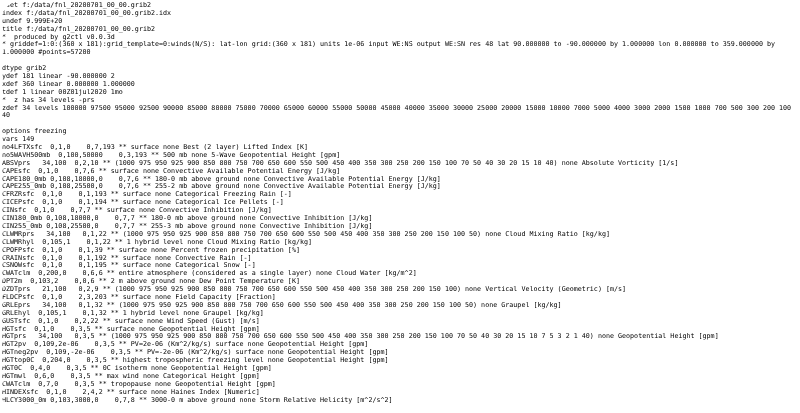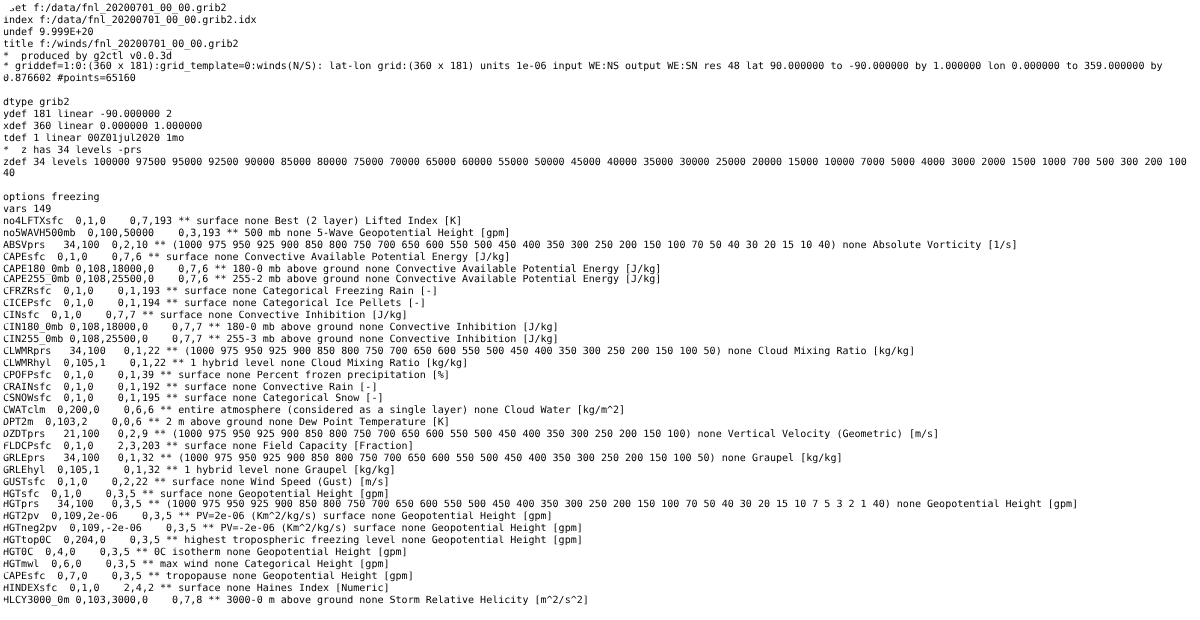--- a/index.html
+++ b/index.html
@@ -35,24 +35,24 @@
 </style>
 </head>
 <body>
 
 <div class="screen">
   <div class="caret"></div>
   <div class="content">
       <div class="line">dset f:/data/fnl_20200701_00_00.grib2</div>
       <div class="line">index f:/data/fnl_20200701_00_00.grib2.idx</div>
       <div class="line">undef 9.999E+20</div>
-      <div class="line">title f:/winds/fnl_20200701_00_00.grib2</div>
+      <div class="line">title f:/data/fnl_20200701_00_00.grib2</div>
       <div class="line">*  produced by g2ctl v0.0.3d</div>
       <div class="line">* griddef=1:0:(360 x 181):grid_template=0:winds(N/S): lat-lon grid:(360 x 181) units 1e-06 input WE:NS output WE:SN res 48 lat 90.000000 to -90.000000 by 1.000000 lon 0.000000 to 359.000000 by</div>
-      <div class="line">0.876602 #points=65160</div>
+      <div class="line">1.000000 #points=57200</div>
       <div class="line"></div>
       <div class="line">dtype grib2</div>
       <div class="line">ydef 181 linear -90.000000 2</div>
       <div class="line">xdef 360 linear 0.000000 1.000000</div>
       <div class="line">tdef 1 linear 00Z01jul2020 1mo</div>
       <div class="line">*  z has 34 levels -prs</div>
       <div class="line">zdef 34 levels 100000 97500 95000 92500 90000 85000 80000 75000 70000 65000 60000 55000 50000 45000 40000 35000 30000 25000 20000 15000 10000 7000 5000 4000 3000 2000 1500 1000 700 500 300 200 100</div>
       <div class="line">40</div>
       <div class="line"></div>
       <div class="line">options freezing</div>
@@ -80,17 +80,17 @@
       <div class="line">GRLEprs   34,100   0,1,32 ** (1000 975 950 925 900 850 800 750 700 650 600 550 500 450 400 350 300 250 200 150 100 50) none Graupel [kg/kg]</div>
       <div class="line">GRLEhyl  0,105,1    0,1,32 ** 1 hybrid level none Graupel [kg/kg]</div>
       <div class="line">GUSTsfc  0,1,0    0,2,22 ** surface none Wind Speed (Gust) [m/s]</div>
       <div class="line">HGTsfc  0,1,0    0,3,5 ** surface none Geopotential Height [gpm]</div>
       <div class="line">HGTprs   34,100   0,3,5 ** (1000 975 950 925 900 850 800 750 700 650 600 550 500 450 400 350 300 250 200 150 100 70 50 40 30 20 15 10 7 5 3 2 1 40) none Geopotential Height [gpm]</div>
       <div class="line">HGT2pv  0,109,2e-06    0,3,5 ** PV=2e-06 (Km^2/kg/s) surface none Geopotential Height [gpm]</div>
       <div class="line">HGTneg2pv  0,109,-2e-06    0,3,5 ** PV=-2e-06 (Km^2/kg/s) surface none Geopotential Height [gpm]</div>
       <div class="line">HGTtop0C  0,204,0    0,3,5 ** highest tropospheric freezing level none Geopotential Height [gpm]</div>
       <div class="line">HGT0C  0,4,0    0,3,5 ** 0C isotherm none Geopotential Height [gpm]</div>
       <div class="line">HGTmwl  0,6,0    0,3,5 ** max wind none Categorical Height [gpm]</div>
-      <div class="line">CAPEsfc  0,7,0    0,3,5 ** tropopause none Geopotential Height [gpm]</div>
+      <div class="line">CWATclm  0,7,0    0,3,5 ** tropopause none Geopotential Height [gpm]</div>
       <div class="line">HINDEXsfc  0,1,0    2,4,2 ** surface none Haines Index [Numeric]</div>
       <div class="line">HLCY3000_0m 0,103,3000,0    0,7,8 ** 3000-0 m above ground none Storm Relative Helicity [m^2/s^2]</div>
     </div>
 </div>
 
 </body></html>

